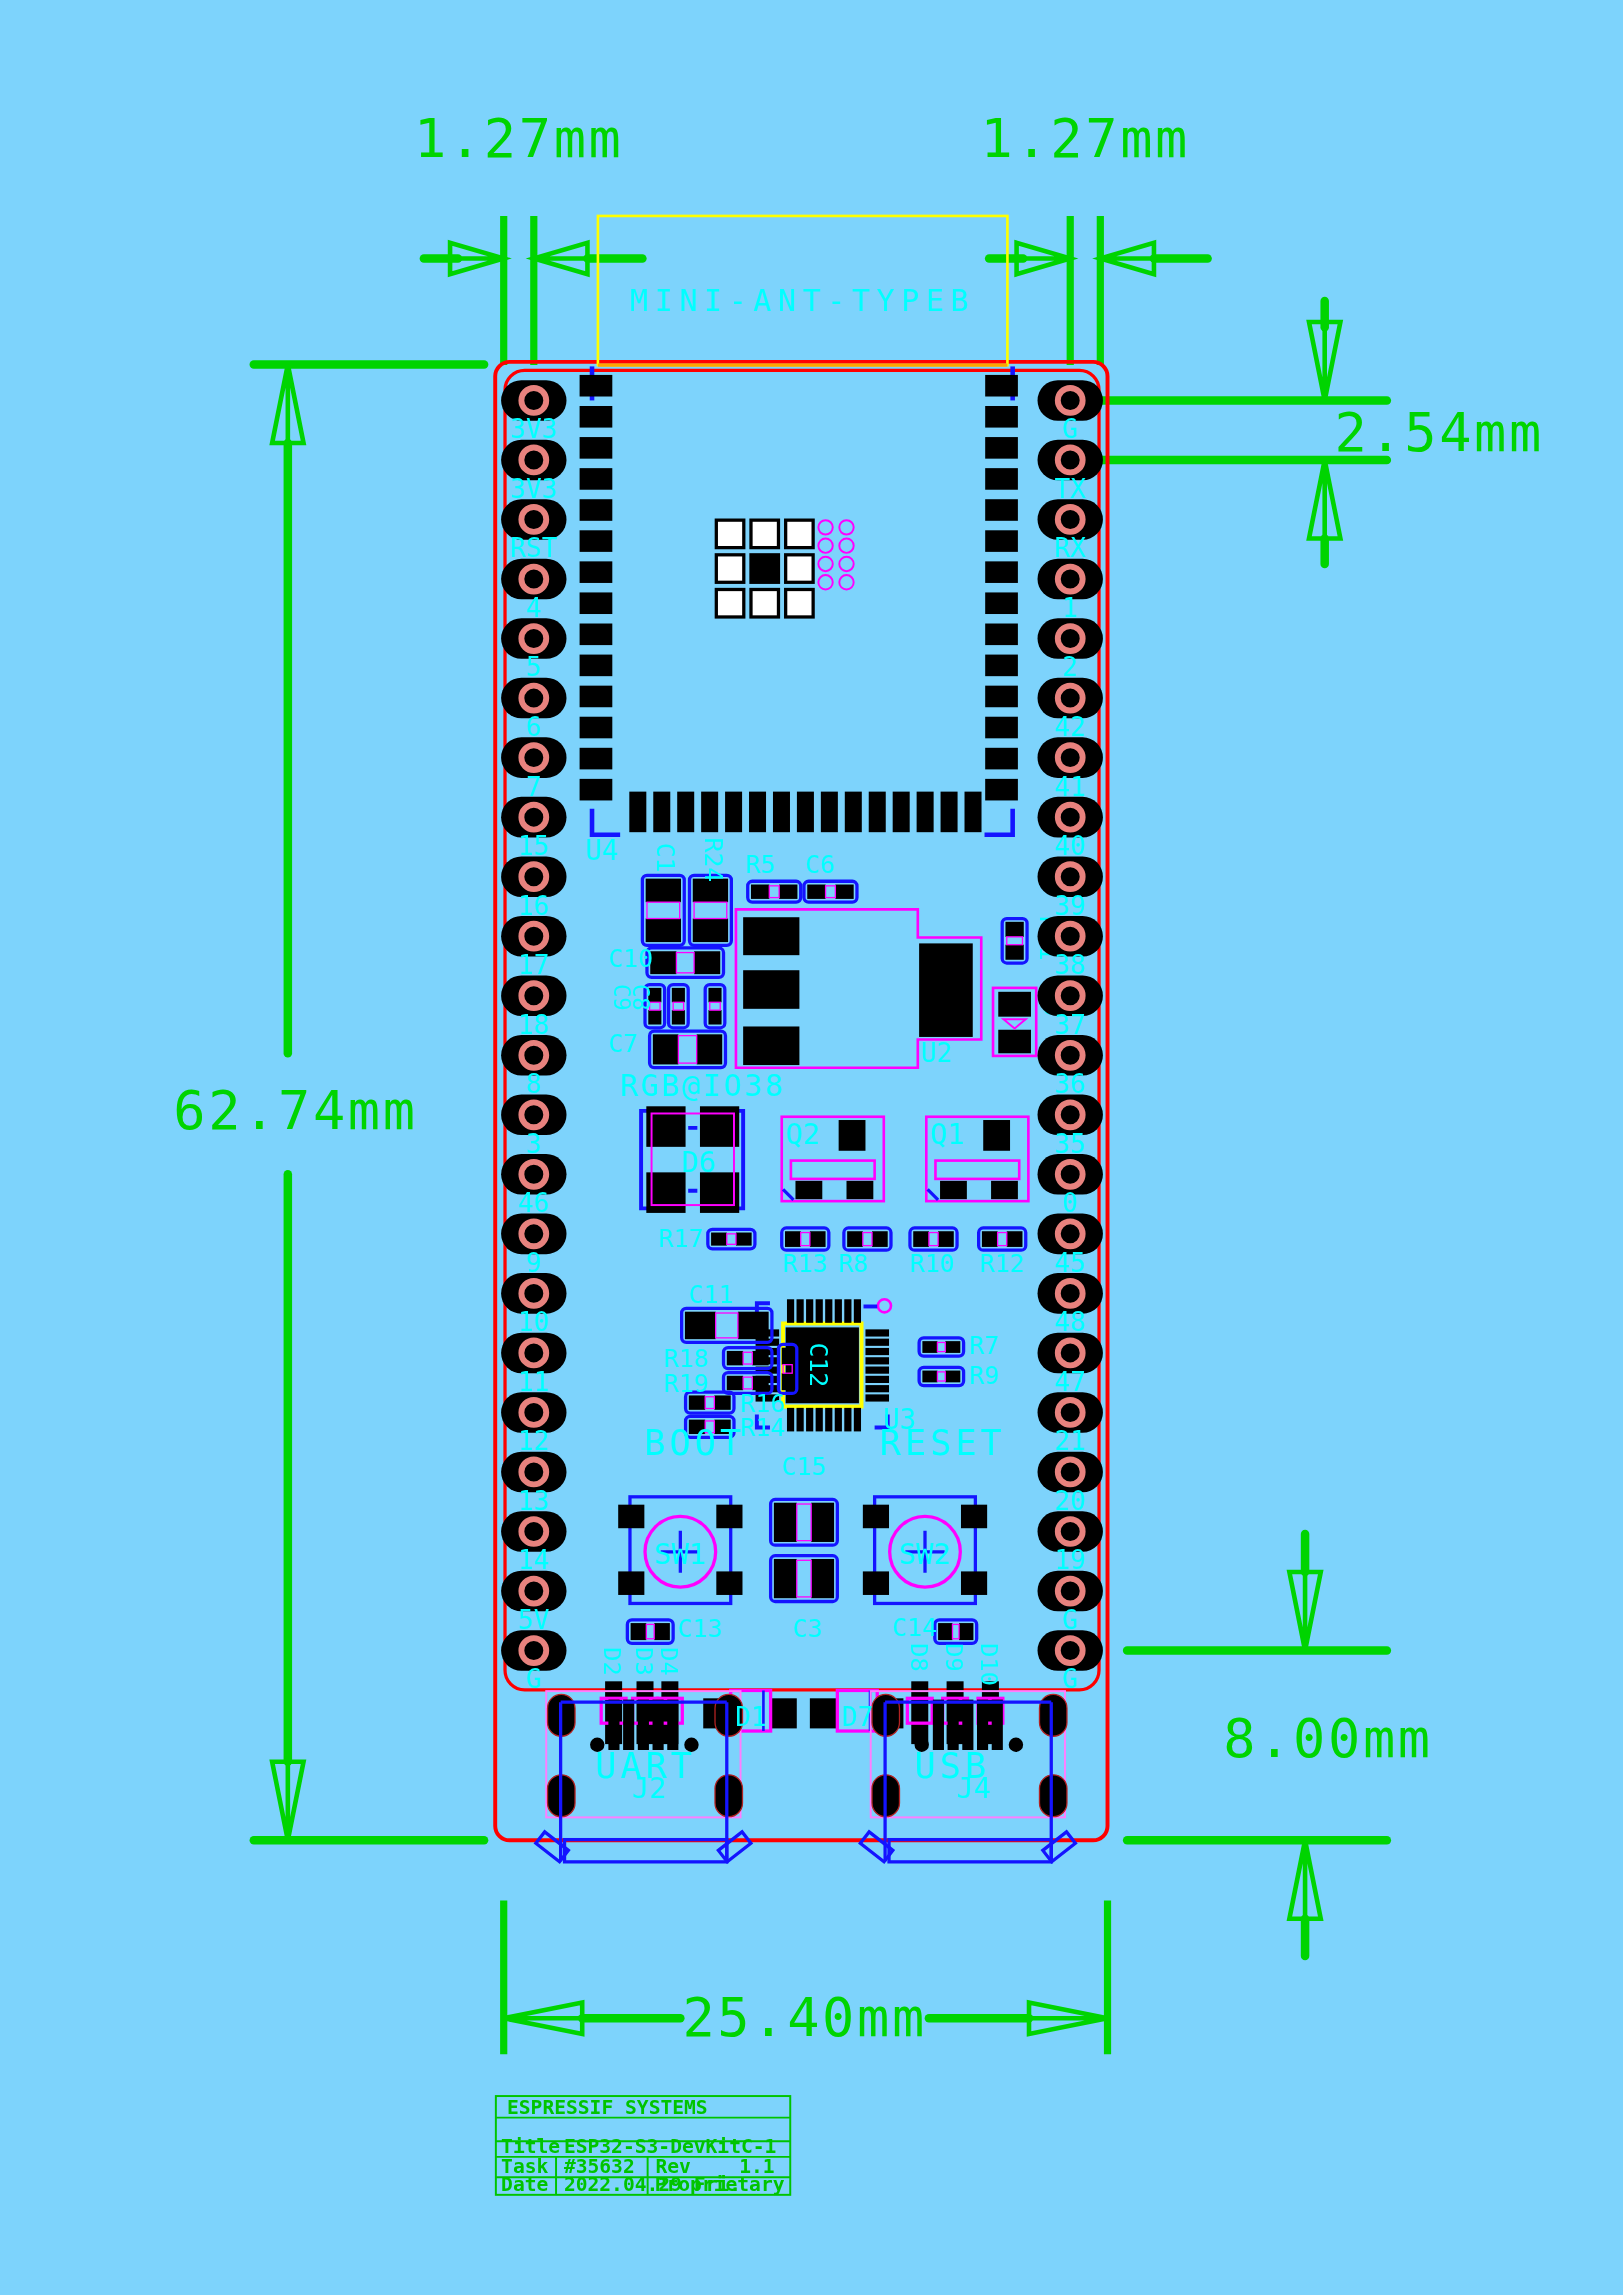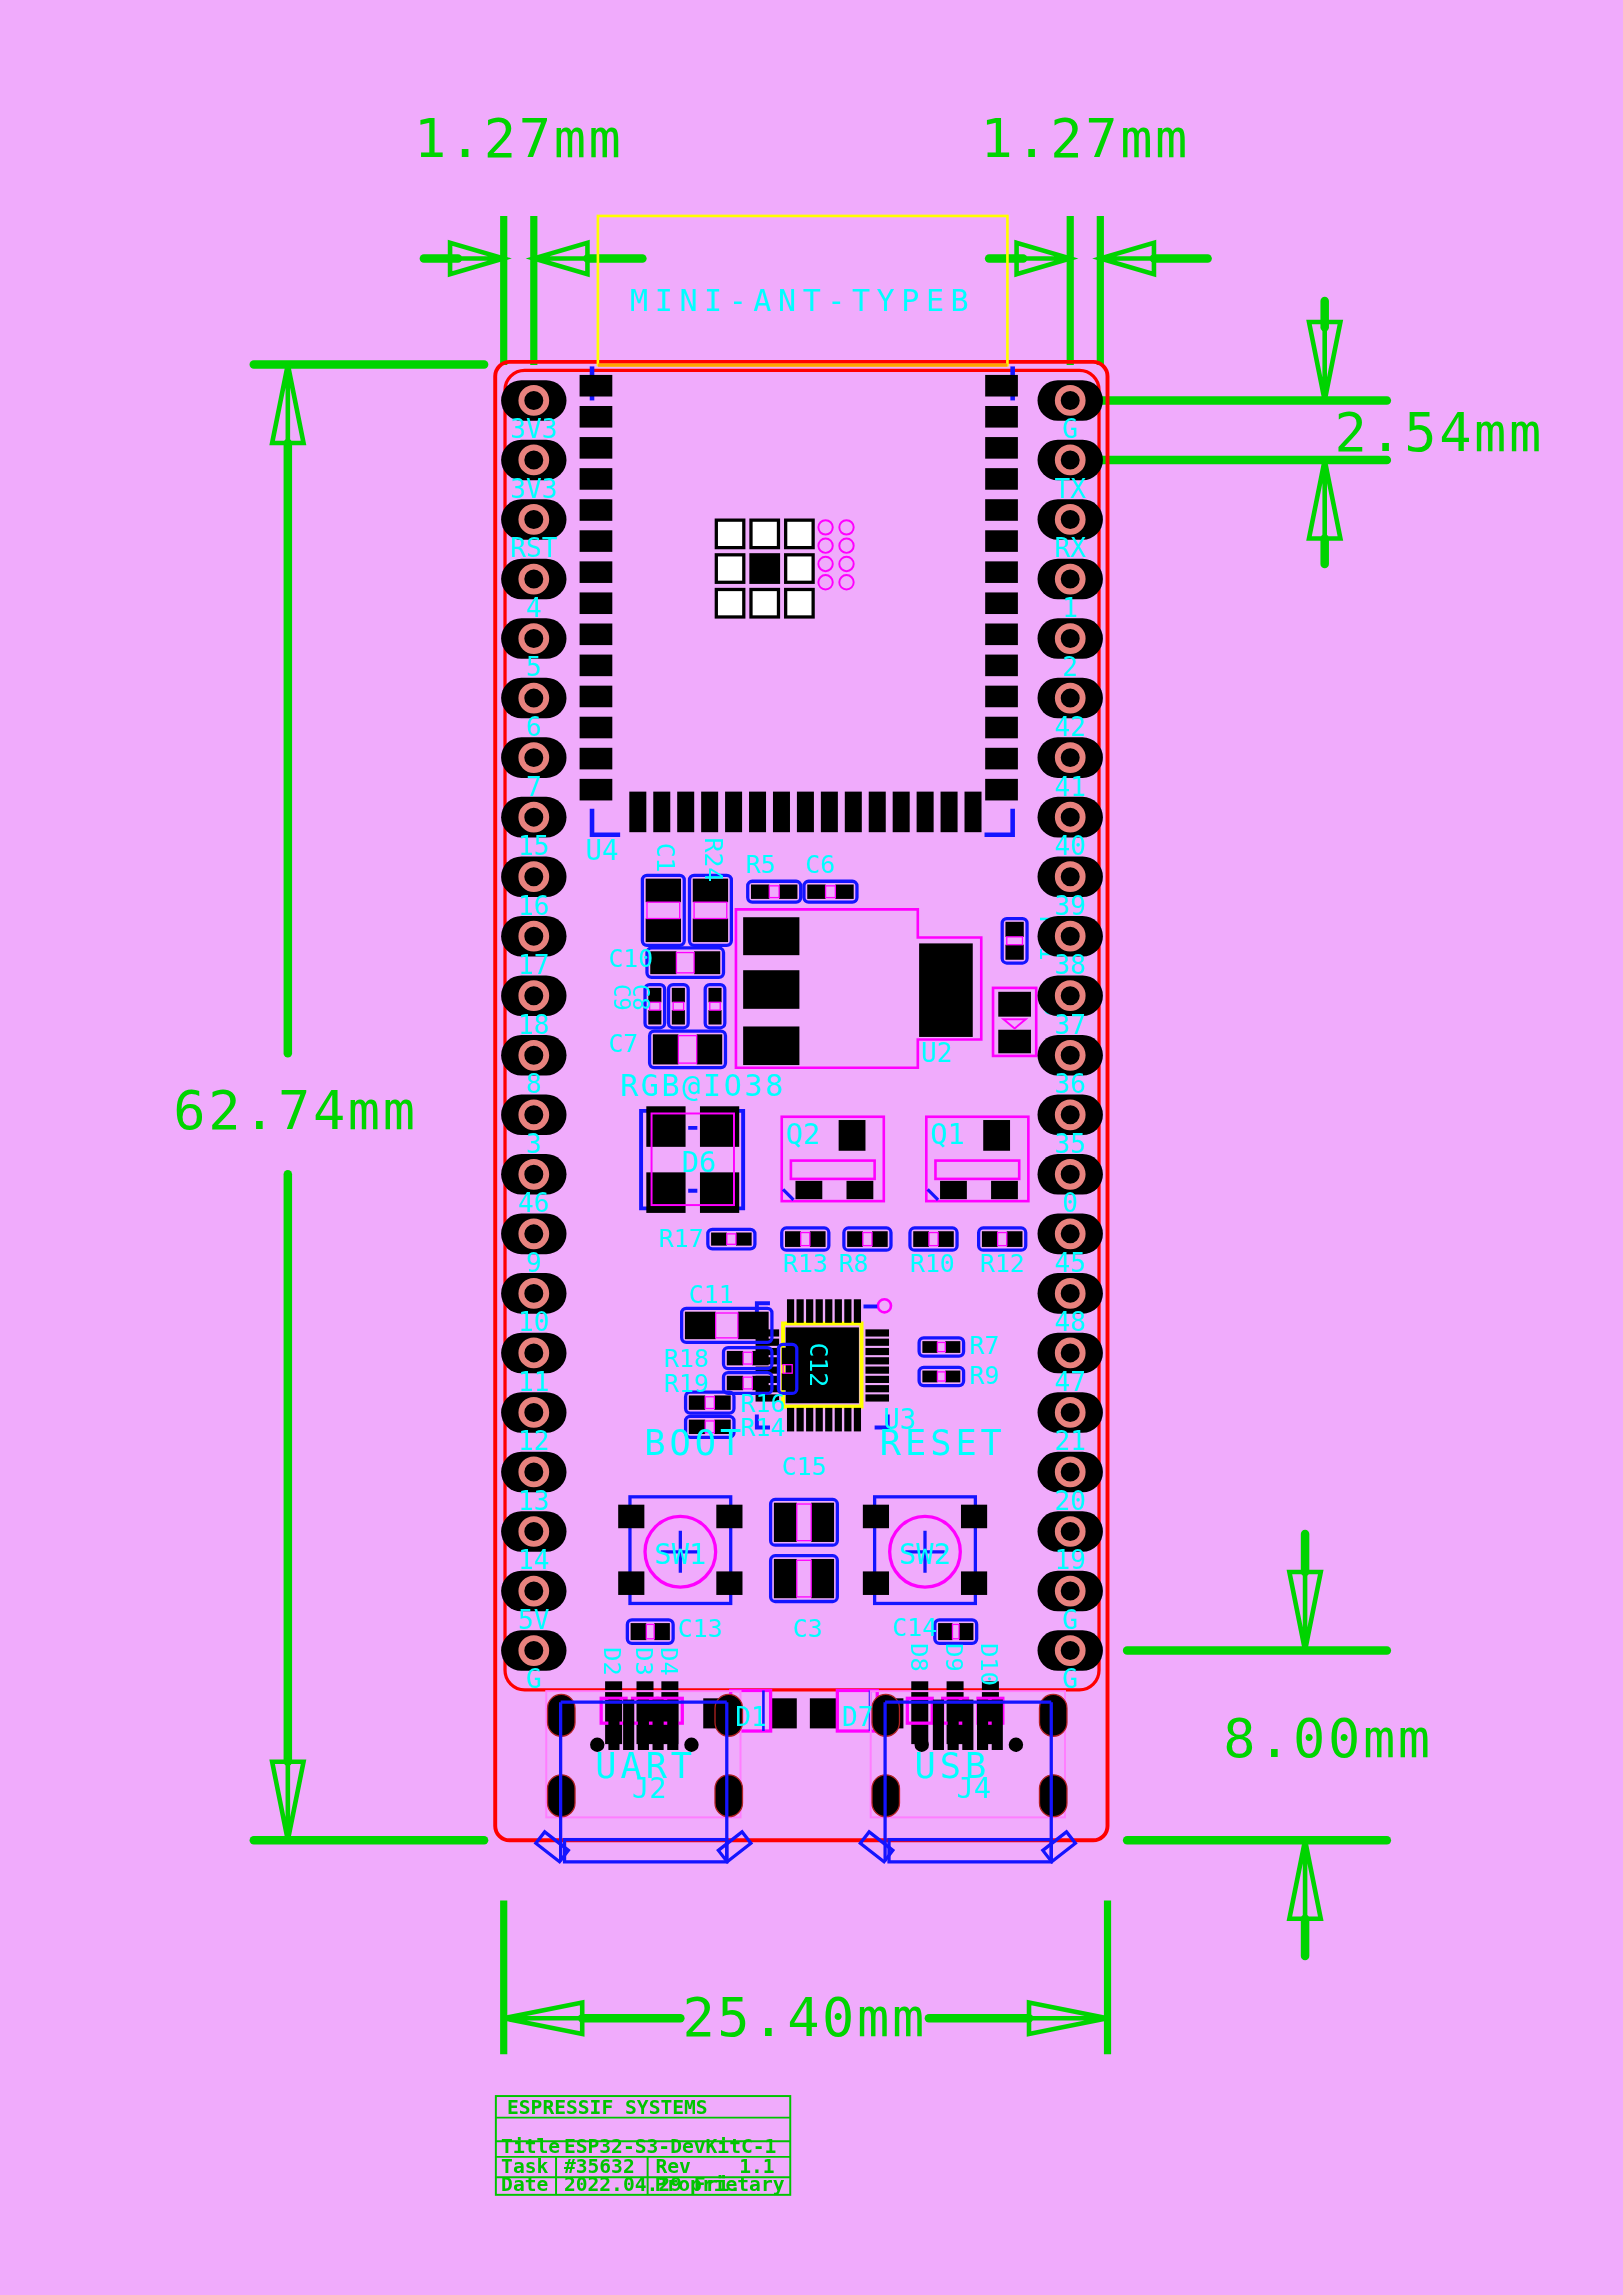--- a/index.html
+++ b/index.html
@@ -1,16 +1,16 @@
 <!DOCTYPE html>
 <html style="font-size:10.5px"><head>
 <meta charset="utf-8">
 <style>
   html,body{margin:0;padding:0;background:#ffffff;}
-  .page{position:relative;width:1623px;height:2295px;background:#f0abfc;overflow:hidden;}
+  .page{position:relative;width:1623px;height:2295px;background:#7dd3fc;overflow:hidden;}
   svg{position:absolute;left:0;top:0;}
   text{font-family:"DejaVu Sans Mono",monospace;}
   .dim-line{stroke:#00D400;stroke-width:11;fill:none;stroke-linecap:butt;}
   .dim-thick{stroke:#00D400;stroke-width:13;fill:none;stroke-linecap:round;}
   .dim-arrow{stroke:#00D400;stroke-width:7;fill:none;stroke-linejoin:miter;}
   .dim-text{fill:#00D400;font-size:82px;letter-spacing:4px;}
   .red{stroke:#FF0000;fill:none;}
   .cy{fill:#00FFFF;}
   .blue{stroke:#1414FF;fill:none;}
   .mag{stroke:#FF00FF;fill:none;}

